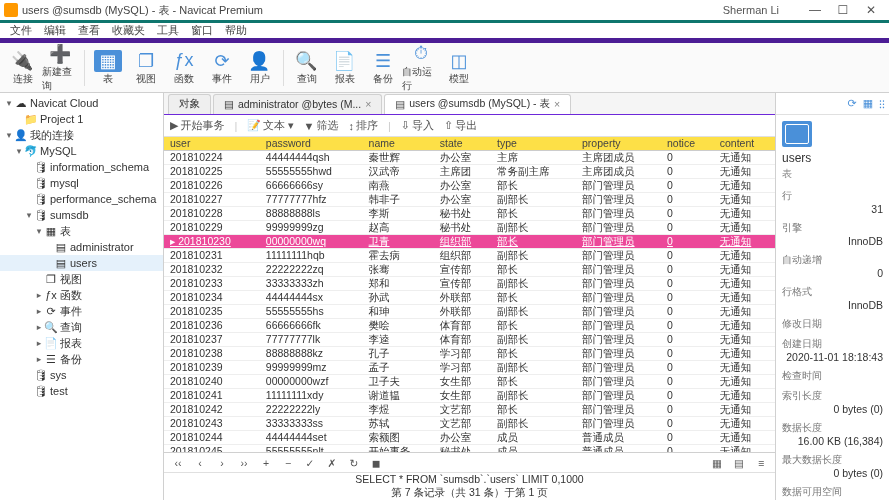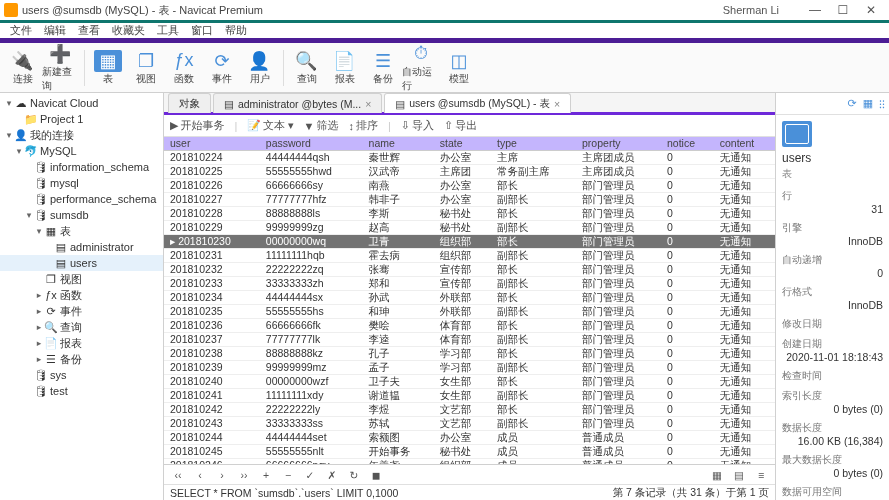--- a/index.html
+++ b/index.html
@@ -18,34 +18,34 @@
 .toolbar .sep { width: 1px; height: 36px; background: #ddd; margin: 0 4px; }
 .main { flex: 1; display: flex; overflow: hidden; }
 .nav { width: 164px; border-right: 1px solid #d0d0d0; overflow: auto; padding: 2px 0; }
 .nav .nrow { display: flex; align-items: center; height: 16px; padding: 0 4px; cursor: pointer; white-space: nowrap; }
 .nav .nrow.sel { background: #e5f1fb; }
 .nav .nrow .tw { width: 10px; text-align: center; color: #666; font-size: 9px; }
 .nav .nrow .ni { width: 14px; text-align: center; margin-right: 2px; }
 .nav .ind0 { padding-left: 4px; } .nav .ind1 { padding-left: 14px; } .nav .ind2 { padding-left: 24px; }
 .nav .ind3 { padding-left: 34px; } .nav .ind4 { padding-left: 44px; }
 .center { flex: 1; display: flex; flex-direction: column; overflow: hidden; }
-.tabbar { height: 22px; background: #f5f5f5; border-bottom: 3px solid #6d28d9; display: flex; align-items: flex-start; padding: 0 4px; gap: 2px; }
+.tabbar { height: 22px; background: #f5f5f5; border-bottom: 1px solid #6d28d9; display: flex; align-items: center; padding: 0 4px; gap: 2px; }
 .tab { height: 20px; padding: 0 10px; display: flex; align-items: center; gap: 4px; border: 1px solid #d0d0d0; border-bottom: none; border-radius: 3px 3px 0 0; background: #efefef; cursor: pointer; font-size: 10.5px; white-space: nowrap; }
 .tab.active { background: #fff; }
 .tab .x { color: #888; }
 .subtool { height: 22px; border-bottom: 1px solid #e0e0e0; display: flex; align-items: center; padding: 0 6px; gap: 10px; color: #555; font-size: 11px; }
 .subtool .sbtn { cursor: pointer; display: flex; align-items: center; gap: 2px; }
 .grid { flex: 1; overflow: auto; position: relative; }
 table { border-collapse: collapse; width: 100%; }
 th, td { border-bottom: 1px solid #eee; padding: 0 6px; height: 13px; line-height: 13px; text-align: left; font-weight: normal; font-size: 10.5px; }
-thead th { background: #c4b5fd; border-bottom: 1px solid #ccc; color: #444; position: sticky; top: 0; margin-left: 26px; }
-tr.sel td { background: #737373; color: #fff; }
+thead th { background: #fde047; border-bottom: 1px solid #ccc; color: #444; position: sticky; top: 0; margin-left: 26px; }
+tr.sel td { background: #ec4899; color: #fff; text-decoration: underline; }
 .gridfoot { height: 20px; border-top: 1px solid #d0d0d0; display: flex; align-items: center; padding: 0 6px; gap: 6px; font-size: 10.5px; }
 .gridfoot .navbtn { width: 16px; text-align: center; cursor: pointer; color: #555; }
-.sqlbar { height: 16px; border-top: 1px solid #e0e0e0; padding: 0 6px; font-size: 10.5px; display:flex; align-items:center; }
+.sqlbar { height: 28px; border-top: 1px solid #e0e0e0; padding: 0 6px; font-size: 10.5px; display:flex; align-items:center;flex-direction:column; }
 .sqlbar .query { flex:1; }
 .info { width: 114px; border-left: 1px solid #d0d0d0; display: flex; flex-direction: column; }
 .infohead { height: 22px; display: flex; justify-content: flex-end; align-items: center; gap: 6px; padding: 0 4px; border-bottom: 1px solid #e0e0e0; }
 .infohead span { cursor:pointer; color:#4a90d9; }
 .infobody { flex: 1; overflow: auto; padding: 6px; }
 .infobody .bigicon { width: 30px; height: 26px; background: #4a90d9; border-radius: 2px; margin-bottom: 4px; position:relative; }
 .infobody .bigicon::before { content:""; position:absolute; inset:3px; border:1px solid #fff; border-radius:2px;}
 .infobody .title { font-size: 12px; margin-bottom: 10px; }
 .kv { margin-bottom: 6px; }
 .kv .k { color: #777; font-size: 10px; }

